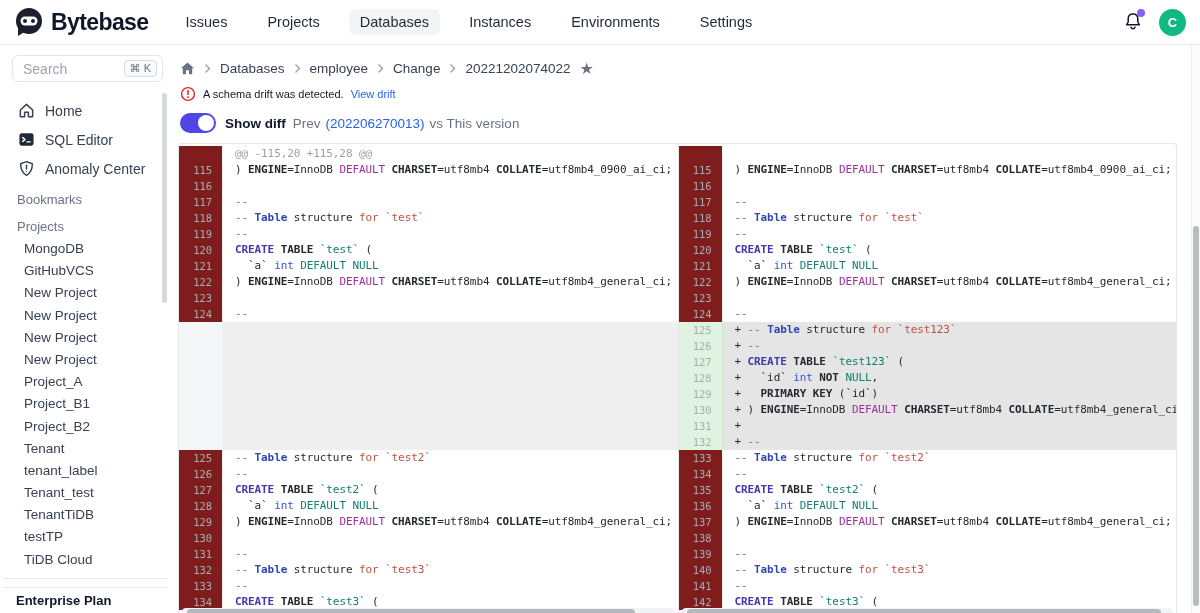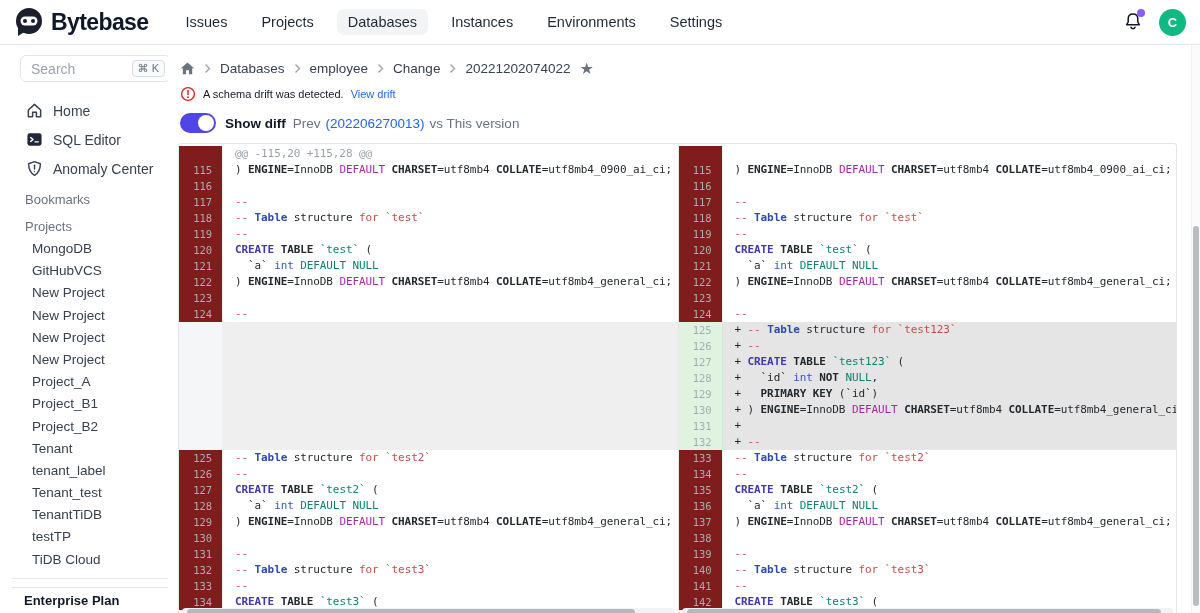--- a/index.html
+++ b/index.html
@@ -6,33 +6,33 @@
   html,body { width:1200px; height:613px; }
   body { position:relative; overflow:hidden; background:#fff;
          font-family:"Liberation Sans", sans-serif; color:#1f2937; }
 
   
   .navbar { position:absolute; top:0; left:0; right:0; height:45px;
             border-bottom:1px solid #e5e7eb; display:flex; align-items:center;
             padding:0 14px; background:#fff; z-index:5; }
   .brand { display:flex; align-items:center; gap:7px; margin-right:26px; cursor:pointer; }
   .brand-name { font-size:23px; font-weight:800; letter-spacing:-0.6px; color:#0f172a; }
-  .nav-items { display:flex; align-items:center; gap:12px; }
+  .nav-items { display:flex; align-items:center; gap:18px; }
   .nav-item { font-size:14.5px; color:#1f2937; padding:5px 11px; border-radius:7px; cursor:pointer; }
   .nav-item.active { background:#f3f4f6; }
   .nav-right { margin-left:auto; display:flex; align-items:center; gap:16px; }
   .bell-wrap { position:relative; width:20px; height:22px; }
   .bell-dot { position:absolute; top:-2px; right:-2px; width:8px; height:8px;
               border-radius:50%; background:#8b5cf6; }
   .avatar { width:27px; height:27px; border-radius:50%; background:#10b981; color:#fff;
             display:flex; align-items:center; justify-content:center;
             font-size:13px; font-weight:bold; cursor:pointer; }
 
   
-  .sidebar { position:absolute; top:45px; left:12px; bottom:0; width:168px;
+  .sidebar { position:absolute; top:45px; left:4px; bottom:0; width:168px;
              border-right:1px solid #e5e7eb; background:#fff; overflow:hidden; }
   .search-box { display:flex; justify-content:space-between; align-items:center;
                 margin:10px 8px 14px 8px; height:27px; padding:0 5px 0 10px;
                 border:1px solid #e2e5e9; border-radius:6px; cursor:text; }
   .search-ph { color:#9ca3af; font-size:14px; }
   .kbd { border:1px solid #d8dce1; border-radius:4px; padding:1px 5px; font-size:11px;
          color:#6b7280; background:#f9fafb; }
   .side-row { display:flex; align-items:center; gap:10px; padding:6px 14px;
               font-size:14px; color:#374151; cursor:pointer; }
   .section-label { padding:9px 13px 3px 13px; font-size:13px; color:#6b7280; }

